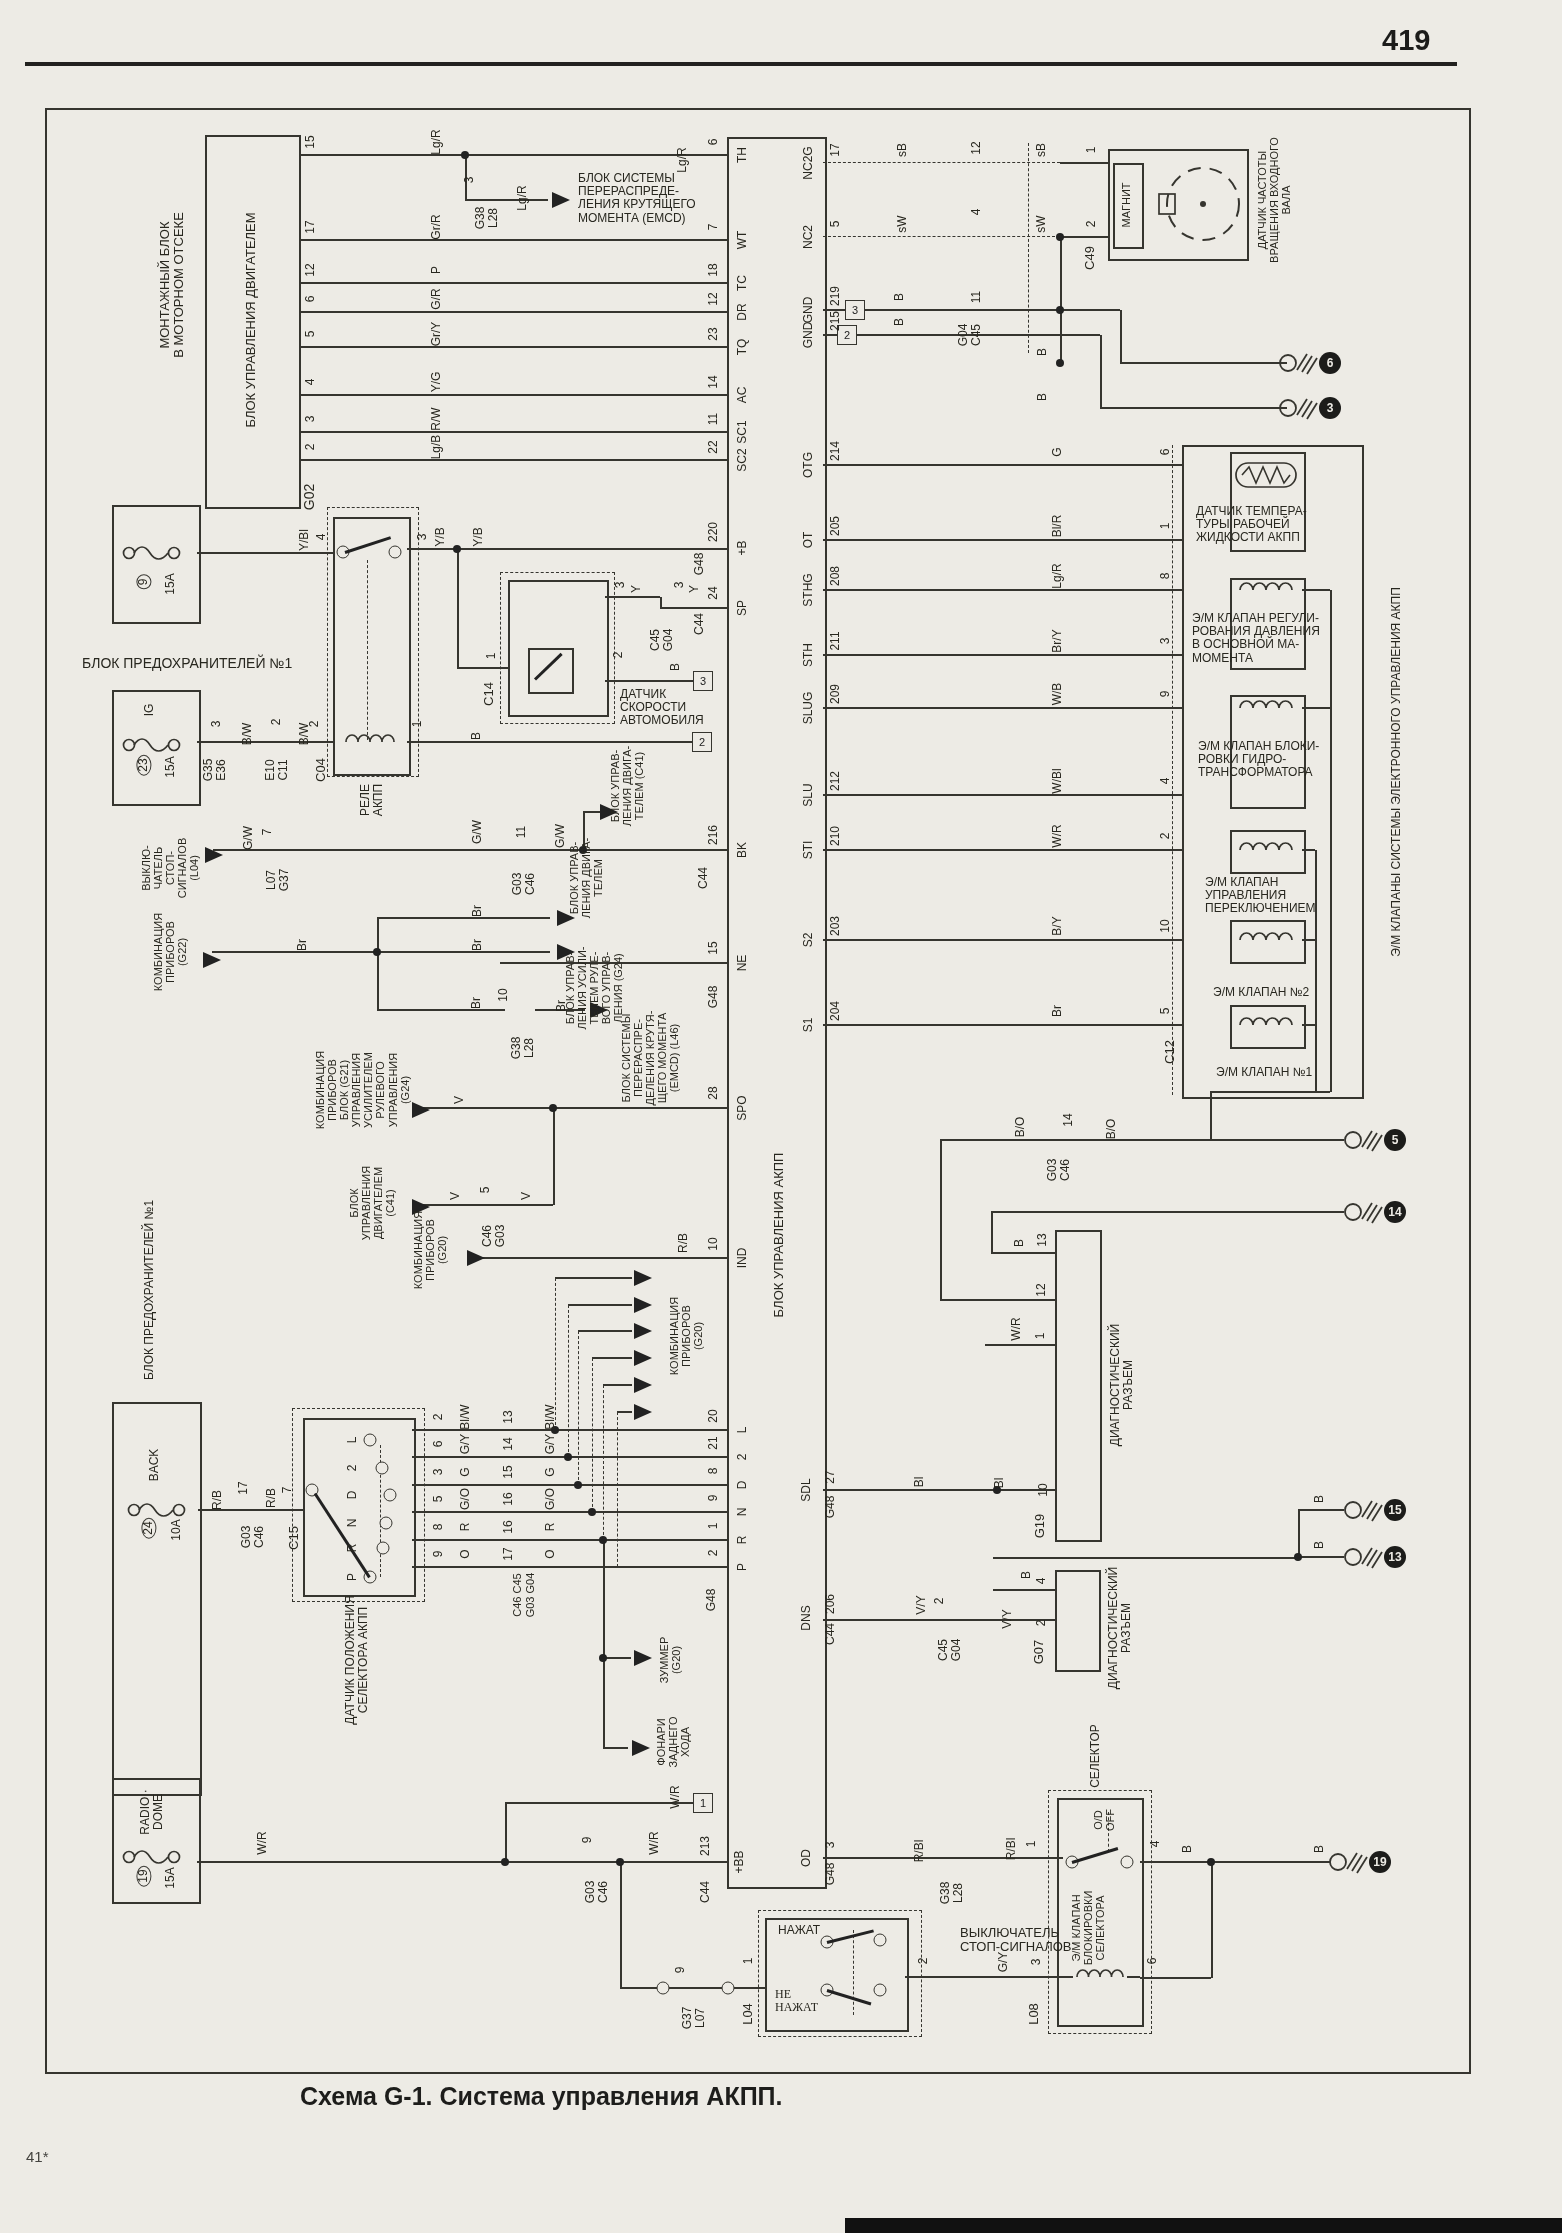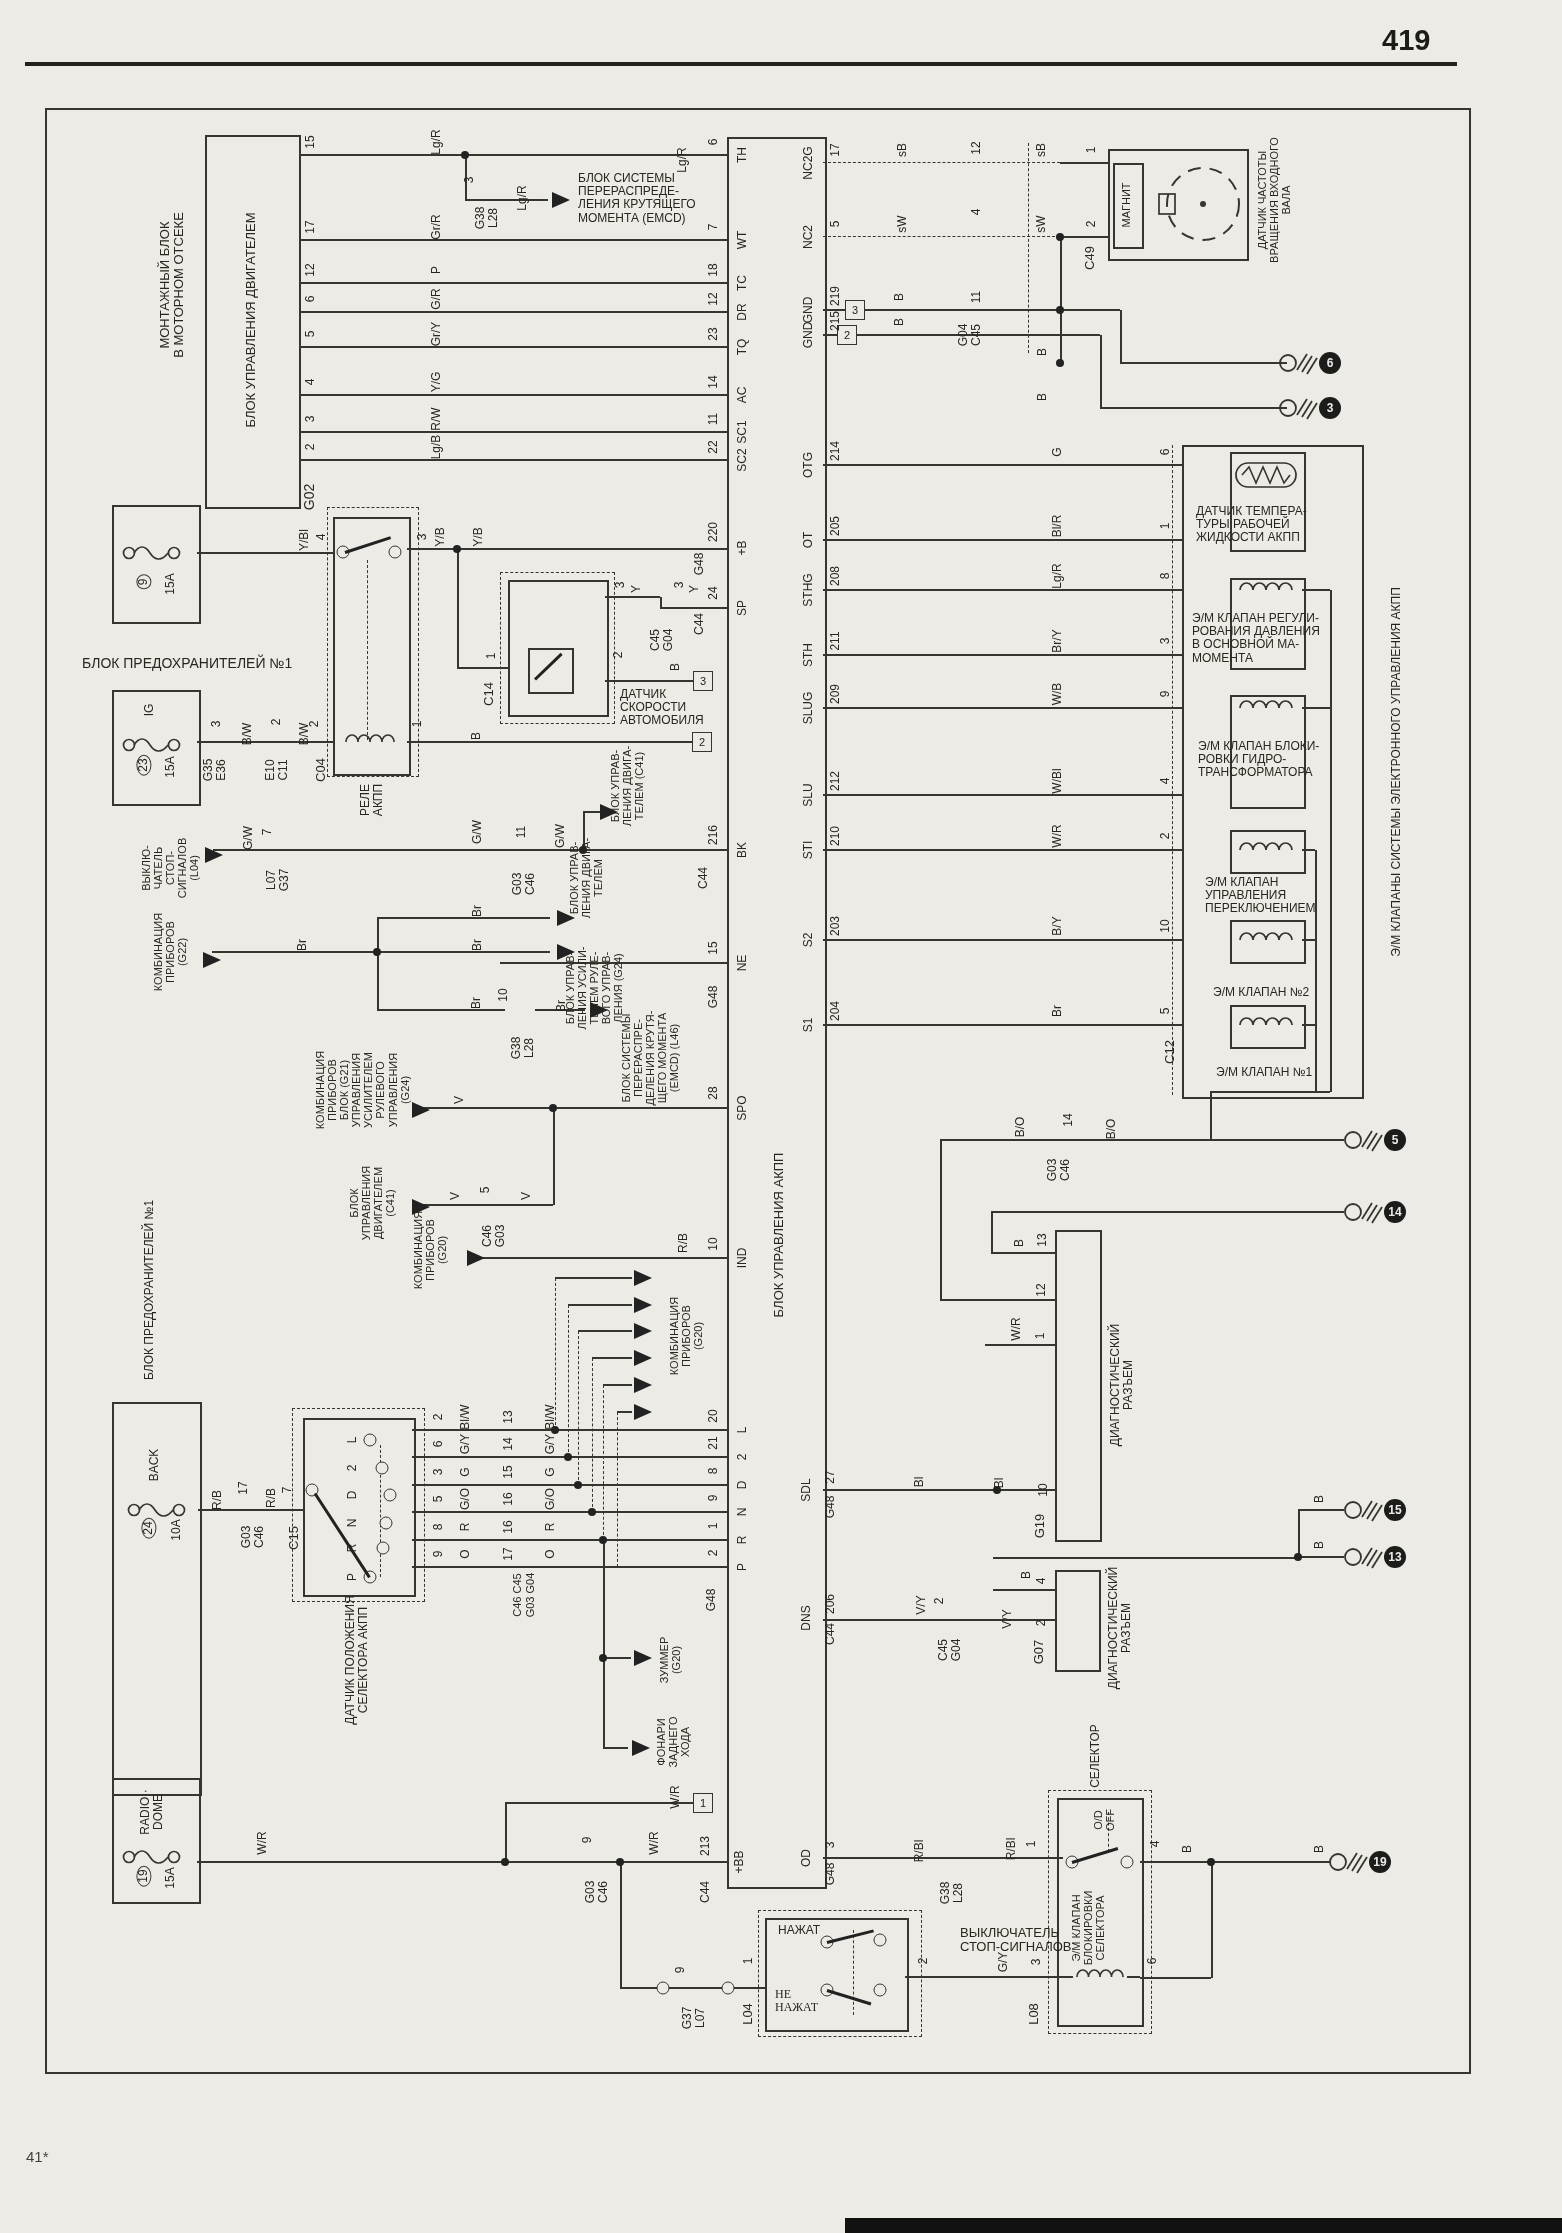--- a/index.html
+++ b/index.html
@@ -735,15 +735,16 @@
       <div class="lbl r" style="left: 950px; top: 1650px;">C45
 G04</div>
       <div class="lbl r" style="left: 1021px; top: 1127px;">B/O</div>
       <div class="lbl r" style="left: 1069px; top: 1120px;">14</div>
       <div class="lbl r" style="left: 1059px; top: 1170px;">G03
 C46</div>
       <div class="lbl r" style="left: 1112px; top: 1129px;">B/O</div>
       <div class="lbl r" style="left: 1320px; top: 1499px;">B</div>
       <div class="lbl r" style="left: 1320px; top: 1545px;">B</div>
     </div>
+  <div class="caption">Схема G-1. Система управления АКПП.</div>
   <div class="footnote">41*</div>
   <div class="botbar"></div>
 </div>
 
 </body></html>

